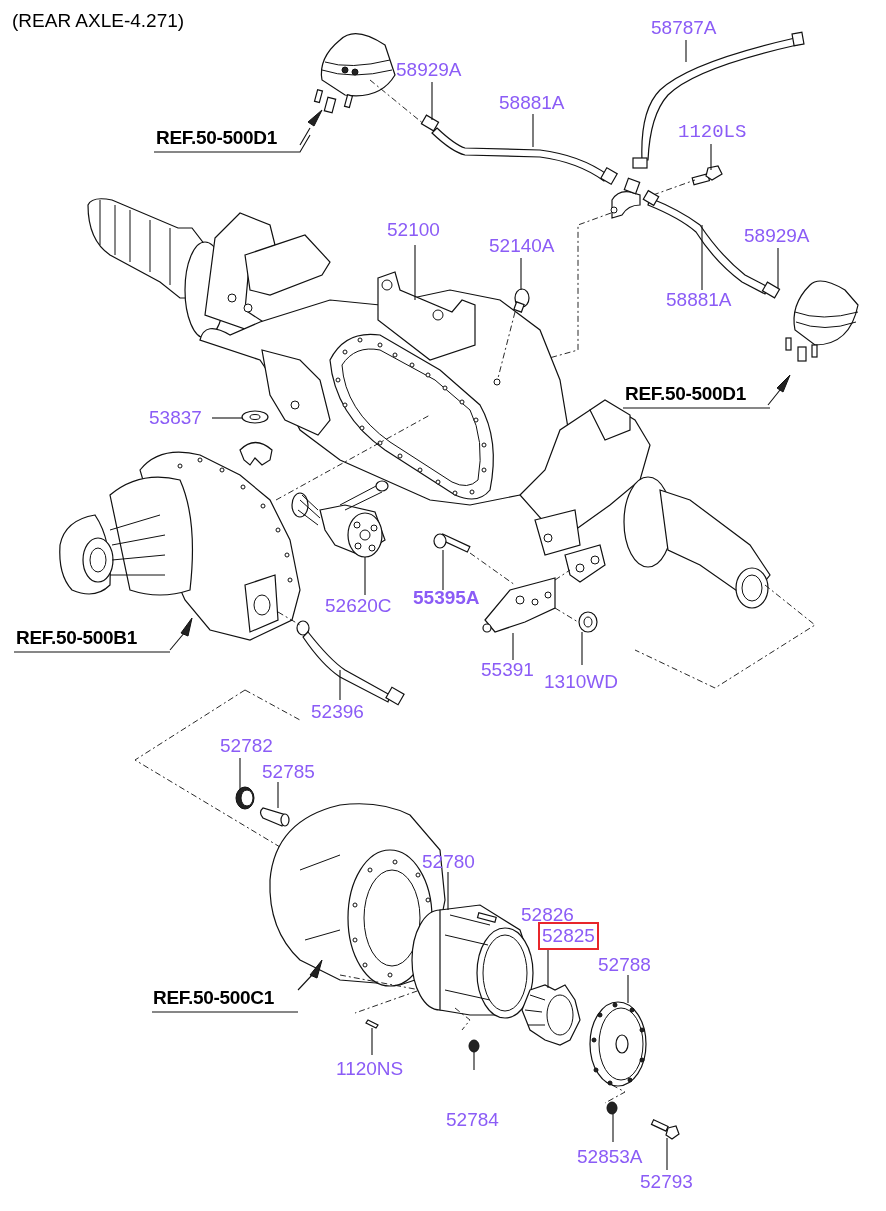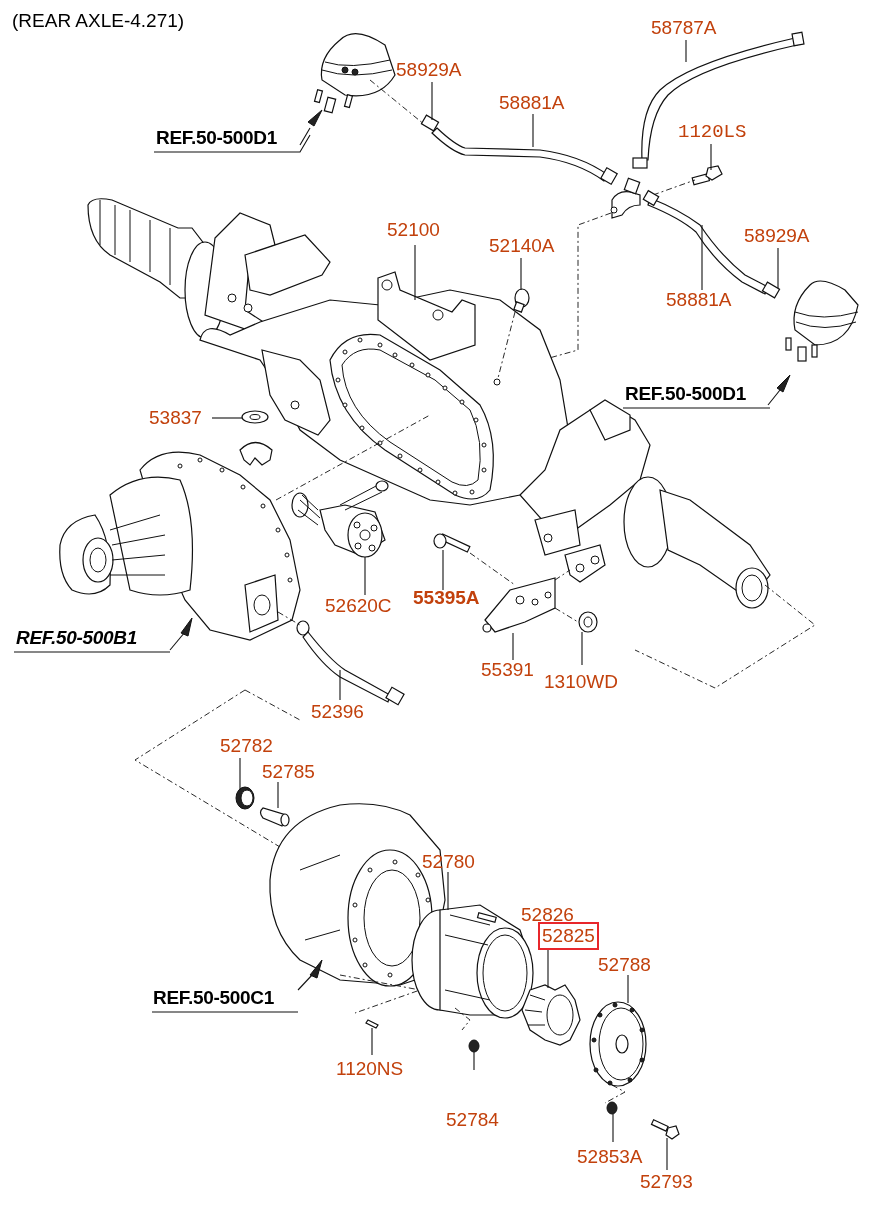--- a/index.html
+++ b/index.html
@@ -1,19 +1,19 @@
 <!DOCTYPE html>
 <html><head>
 <meta charset="utf-8">
 <style>
   html, body { margin: 0; padding: 0; background: #ffffff; }
   body { width: 886px; height: 1211px; position: relative; overflow: hidden;
          font-family: "Liberation Sans", sans-serif; color: #000; }
   #diagram { position: absolute; left: 0; top: 0; width: 886px; height: 1211px; }
-  .lbl { position: absolute; font-size: 19px; line-height: 20px; white-space: nowrap; color: #c2410c; }
+  .lbl { position: absolute; font-size: 19px; line-height: 20px; white-space: nowrap; color: #8b5cf6; }
   .ref { position: absolute; font-size: 19px; font-weight: bold; line-height: 20px; white-space: nowrap; letter-spacing: -0.3px; }
   .title { position: absolute; left: 12px; top: 10px; font-size: 19px; }
   .hl { outline: 2px solid #e8262b; outline-offset: 2px; margin-left: 21px; }
   svg .part { fill: #fff; stroke: #111; stroke-width: 1.2; }
   svg .thin { fill: none; stroke: #111; stroke-width: 1; }
   svg .lead { fill: none; stroke: #111; stroke-width: 1.1; }
   svg .dash { fill: none; stroke: #111; stroke-width: 0.9; stroke-dasharray: 6 3 2 3; }
   svg .hole { fill: #fff; stroke: #111; stroke-width: 1; }
   svg .dark { fill: #222; stroke: #111; stroke-width: 1; }
 </style>
@@ -344,21 +344,21 @@
     <path class="lead" d="M623 408 L770 408"></path>
     <path class="lead" d="M14 652 L170 652"></path>
     <path class="lead" d="M152 1012 L298 1012"></path>
   </g>
 </svg>
 
 <div class="title">(REAR AXLE-4.271)</div>
 
 <div class="ref" style="left:156px; top:128px;">REF.50-500D1</div>
 <div class="ref" style="left:625px; top:384px;">REF.50-500D1</div>
-<div class="ref" style="left:16px; top:628px;font-style:italic;">REF.50-500B1</div>
+<div class="ref" style="left:16px; top:628px;">REF.50-500B1</div>
 <div class="ref" style="left:153px; top:988px;">REF.50-500C1</div>
 
 <div class="lbl" style="left:651px; top:18px;">58787A</div>
 <div class="lbl" style="left:396px; top:60px;">58929A</div>
 <div class="lbl" style="left:499px; top:93px;">58881A</div>
 <div class="lbl" style="left:678px; top:122px;font-family:Liberation Mono, monospace;">1120LS</div>
 <div class="lbl" style="left:744px; top:226px;">58929A</div>
 <div class="lbl" style="left:666px; top:290px;">58881A</div>
 <div class="lbl" style="left:387px; top:220px;">52100</div>
 <div class="lbl" style="left:489px; top:236px;">52140A</div>

